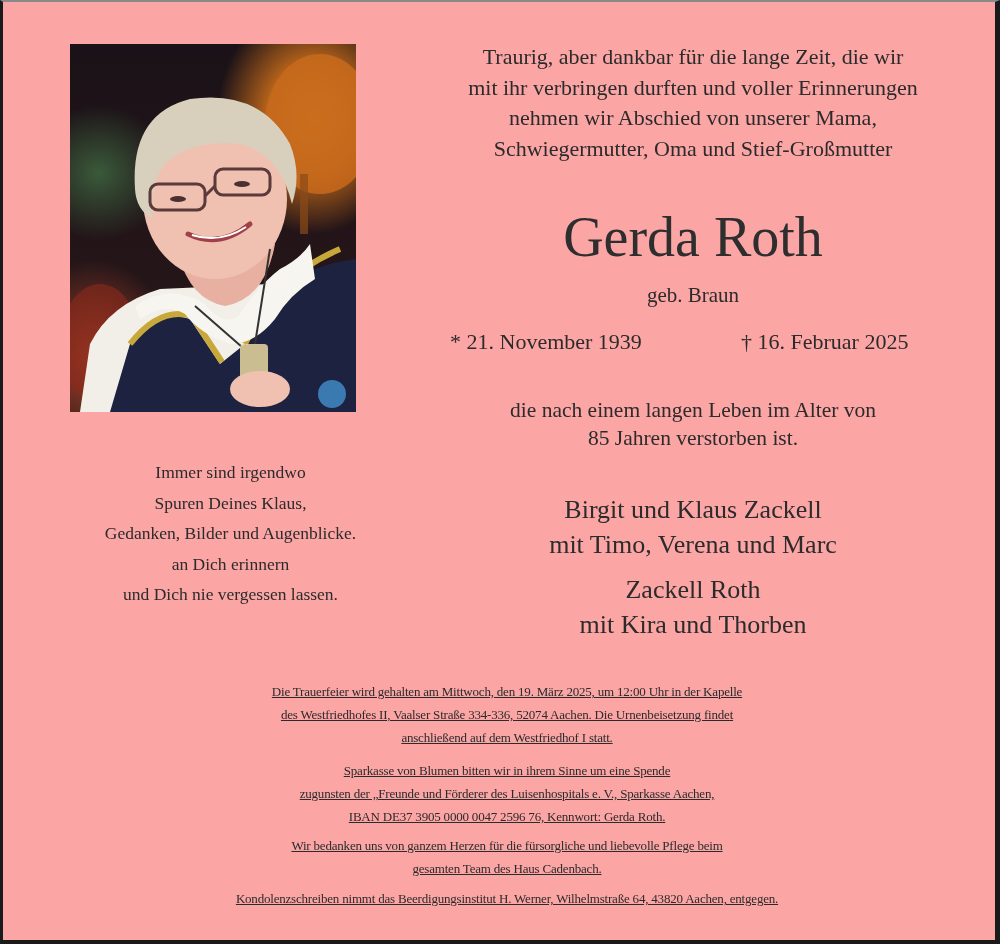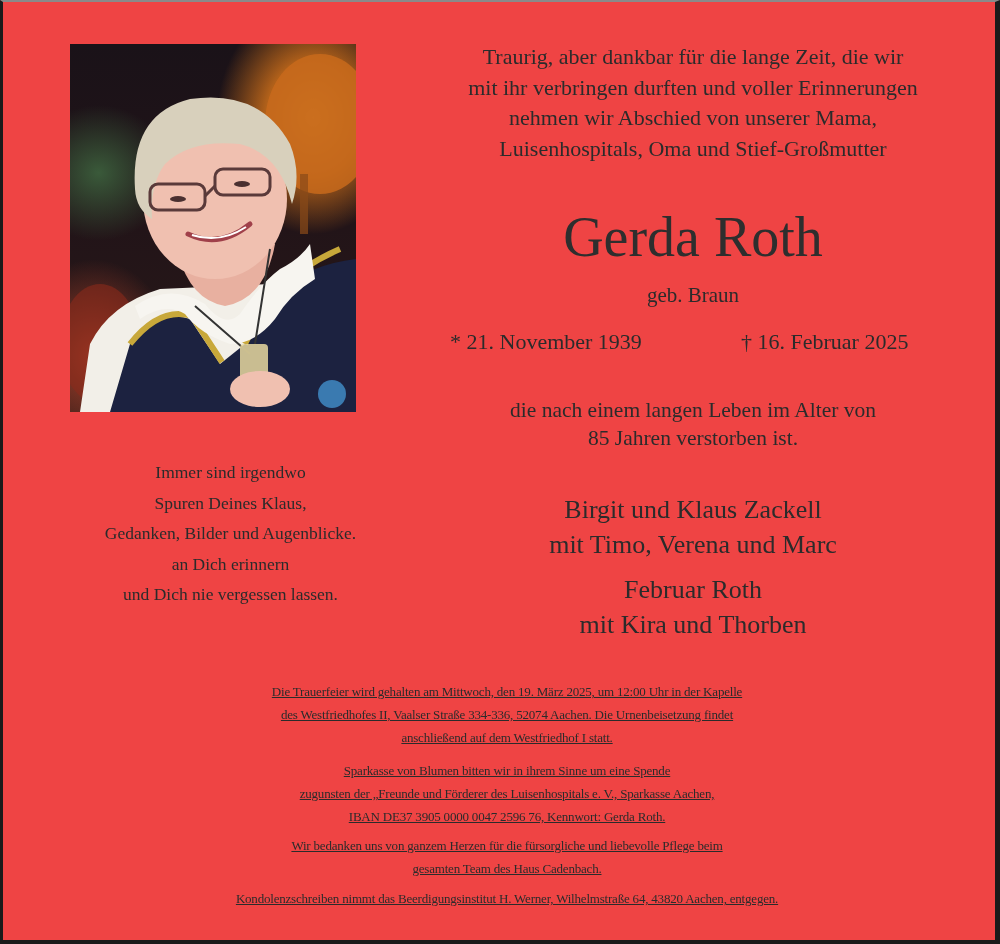--- a/index.html
+++ b/index.html
@@ -4,21 +4,21 @@
   <style>
     html, body { margin: 0; padding: 0; background: #ffffff; }
     body { width: 1000px; height: 944px; position: relative; overflow: hidden; }
     .frame {
       position: absolute; left: 0; top: 0; width: 1000px; height: 944px;
       box-sizing: border-box;
       border-top: 2px solid #8a8a8a;
       border-left: 3px solid #1a1a1a;
       border-right: 5px solid #1a1a1a;
       border-bottom: 4px solid #1a1a1a;
-      background: #ef4444;
+      background: #fca5a5;
       font-family: "Liberation Serif", "DejaVu Serif", serif;
       color: #2b2b2b;
     }
     .abs { position: absolute; }
     .center { text-align: center; }
 
     
     .photo {
       left: 67px; top: 42px; width: 286px; height: 368px;
       overflow: hidden;
@@ -91,39 +91,39 @@
       <ellipse cx="190" cy="345" rx="30" ry="18" fill="#f0c0b0"></ellipse>
 
       <circle cx="262" cy="350" r="14" fill="#3a7ab0"></circle>
     </svg>
   </div>
 
   <div class="abs intro center">
     <span class="line">Traurig, aber dankbar für die lange Zeit, die wir</span>
     <span class="line">mit ihr verbringen durften und voller Erinnerungen</span>
     <span class="line">nehmen wir Abschied von unserer Mama,</span>
-    <span class="line">Luisenhospitals, Oma und Stief-Großmutter</span>
+    <span class="line">Schwiegermutter, Oma und Stief-Großmutter</span>
   </div>
 
   <div class="abs name center">Gerda Roth</div>
   <div class="abs maiden center">geb. Braun</div>
   <div class="abs birth">* 21. November 1939</div>
   <div class="abs death">† 16. Februar 2025</div>
 
   <div class="abs age center">
     <span class="line">die nach einem langen Leben im Alter von</span>
     <span class="line">85 Jahren verstorben ist.</span>
   </div>
 
   <div class="abs fam1 center">
     <span class="line">Birgit und Klaus Zackell</span>
     <span class="line">mit Timo, Verena und Marc</span>
   </div>
   <div class="abs fam2 center">
-    <span class="line">Februar Roth</span>
+    <span class="line">Zackell Roth</span>
     <span class="line">mit Kira und Thorben</span>
   </div>
 
   <div class="abs poem center">
     <span class="line">Immer sind irgendwo</span>
     <span class="line">Spuren Deines Klaus,</span>
     <span class="line">Gedanken, Bilder und Augenblicke.</span>
     <span class="line">an Dich erinnern</span>
     <span class="line">und Dich nie vergessen lassen.</span>
   </div>

